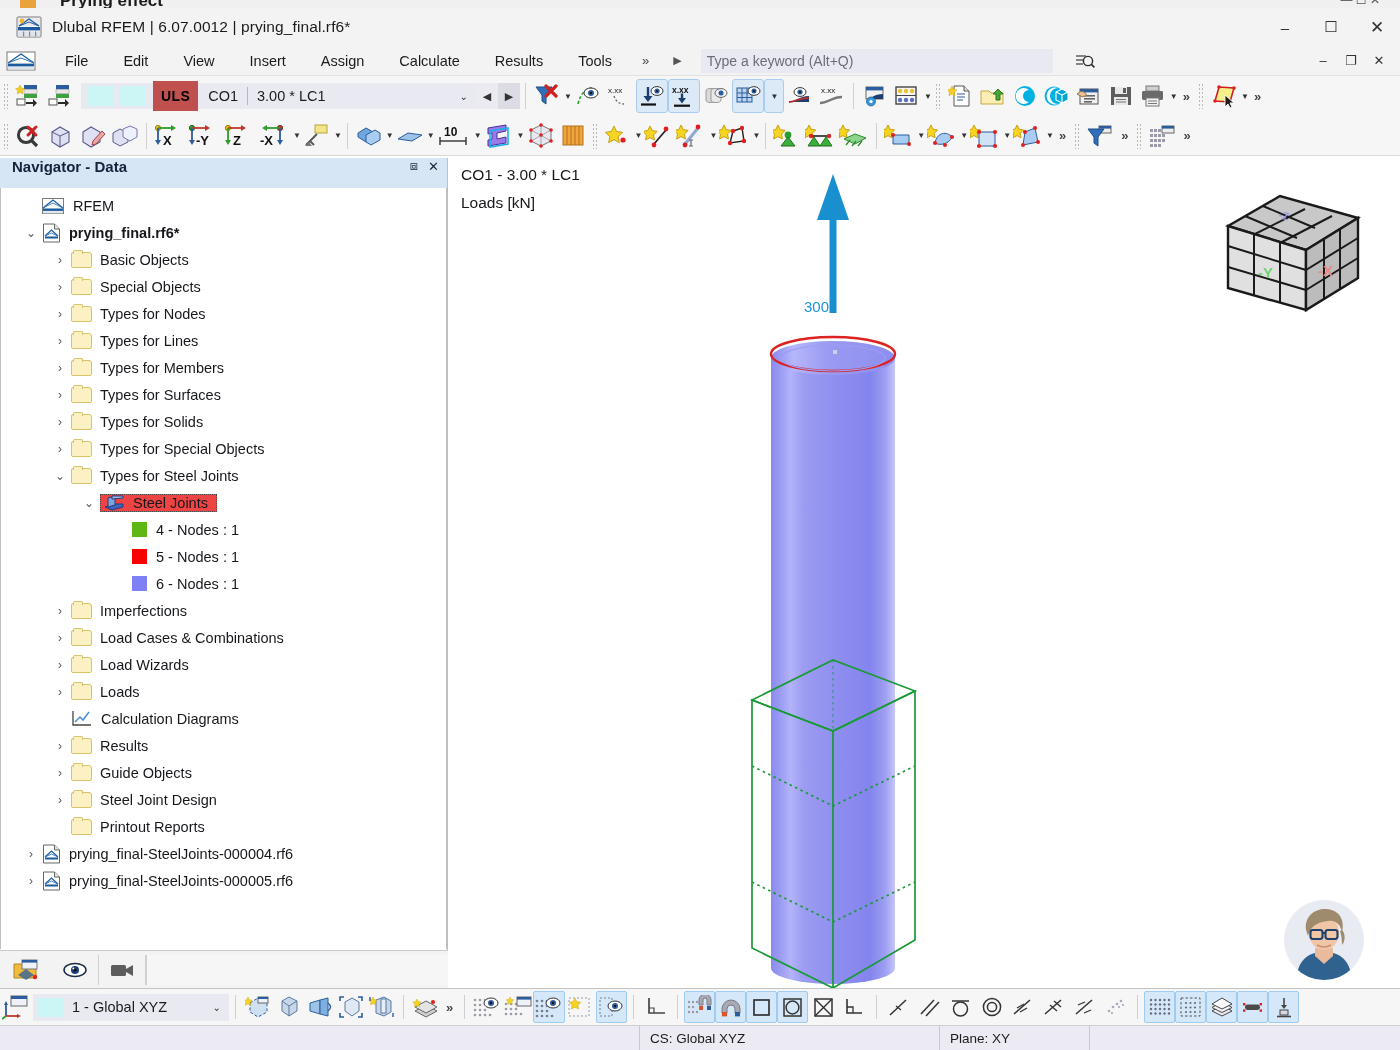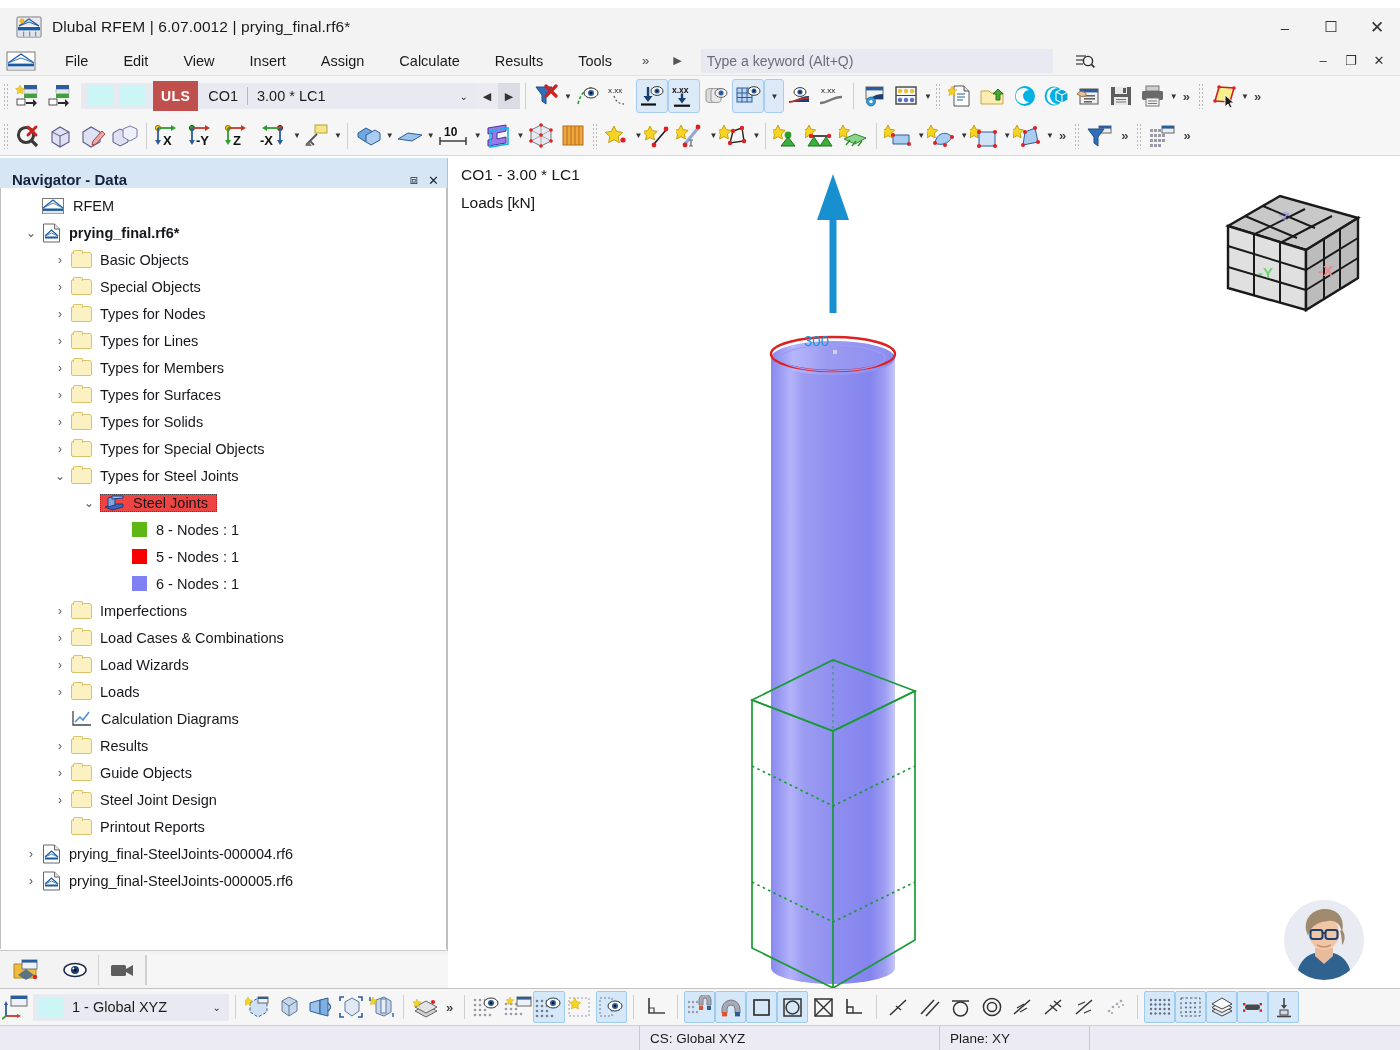--- a/index.html
+++ b/index.html
@@ -88,40 +88,40 @@
   .chevrons { font-size: 13px; color: #444; padding: 0 5px; font-weight: bold; }
 
   
   .lc-box {
     height: 26px; background: #e9e9f2; display: flex; align-items: center;
     margin-left: 4px; flex: 0 0 auto; width: 395px;
   }
   .lc-swatch { width: 26px; height: 20px; background: #ccf5f5; margin-left: 6px; }
   .lc-swatch2 { width: 26px; height: 20px; background: #ccf5f5; margin-left: 6px; }
   .uls-badge {
-    background: #c0504d; color: #ffffff; font-size: 14px; font-weight: bold;
+    background: #c0504d; color: #000000; font-size: 14px; font-weight: bold;
     padding: 7px 8px; margin-left: 8px; letter-spacing: .4px;
   }
   .lc-co { font-size: 14.5px; color: #1b1b1b; margin-left: 10px; }
   .lc-div { width: 1px; height: 18px; background: #b6b6c2; margin: 0 9px; }
   .lc-expr { font-size: 14.5px; color: #1b1b1b; }
   .lc-caret { margin-left: auto; margin-right: 8px; font-size: 10px; color: #333; }
   .nav-arrow {
     width: 22px; height: 26px; display: flex; align-items: center; justify-content: center;
     font-size: 11px; color: #333; background: #eaeaf0;
   }
   .nav-arrow.dark { background: #dcdce4; }
 
   
   .navigator {
     position: absolute; left: 0; top: 158px; width: 448px; height: 830px;
     background: #ffffff; border-right: 1px solid #bfbfbf;
   }
   .nav-header {
-    height: 30px; background: #d7e6f5; display: flex; align-items: flex-end;
+    height: 30px; background: #d7e6f5; display: flex; align-items: flex-start;
     padding: 0 8px 0 12px;
   }
   .nav-title { font-size: 15px; font-weight: bold; color: #14233a; }
   .nav-hdr-btns { margin-left: auto; display: flex; gap: 10px; align-items: center; }
   .nav-hdr-btn { font-size: 13px; color: #16243a; }
   .tree {
     height: 761px; overflow: hidden; padding-top: 4px; background: #fff;
     border-left: 1px solid #bfbfbf; border-right: 1px solid #bfbfbf;
   }
   .tree-row {
@@ -218,20 +218,25 @@
   .sb-cell.plane { width: 150px; }
   .sb-cell.tail { flex: 1; border-right: none; }
 
   svg { display: block; }
 </style>
 </head>
 <body>
 
 <div id="app">
 
+  <div class="behind-window">
+    <div class="behind-icon"></div>
+    <div class="behind-title">Prying effect</div>
+    <div class="behind-btns">— ☐ ✕</div>
+  </div>
 
   <div class="titlebar">
     <div class="title-logo">
       <svg width="26" height="22" viewBox="0 0 26 22">
         <rect x="1" y="1" width="24" height="20" rx="1" fill="#f5f5f5" stroke="#7b7b7b"></rect>
         <rect x="2" y="2" width="22" height="8" fill="#e8e8ee"></rect>
         <path d="M3 10 L13 3 L23 10" fill="none" stroke="#1b5a9e" stroke-width="1.2"></path>
         <path d="M3 10 L13 6 L23 10" fill="none" stroke="#1b5a9e" stroke-width="1"></path>
         <rect x="2" y="11" width="22" height="3.4" fill="#1b5a9e"></rect>
         <rect x="2" y="15.5" width="22" height="5" fill="#dfe4ec"></rect>
@@ -900,21 +905,21 @@
               </svg>
             </div>
             <span>Steel Joints</span>
           </div>
         </div>
         <div class="tree-row">
           <div style="width: 87px; flex: 0 0 auto;"></div>
           <div class="twisty empty">&nbsp;</div>
           <div class="row-label-wrap">
             <div class="swatch" style="background: rgb(93, 183, 21);"></div>
-            <span>8 - Nodes : 1</span>
+            <span>4 - Nodes : 1</span>
           </div>
         </div>
         <div class="tree-row">
           <div style="width: 87px; flex: 0 0 auto;"></div>
           <div class="twisty empty">&nbsp;</div>
           <div class="row-label-wrap">
             <div class="swatch" style="background: rgb(249, 0, 0);"></div>
             <span>5 - Nodes : 1</span>
           </div>
         </div>
@@ -1107,21 +1112,21 @@
         <path d="M384 573 L466 533 L466 782 L384 830"></path>
 
         <path d="M303 542 L384 502 L466 533 L384 573 Z"></path>
 
         <path d="M303 608 L384 648 L466 608" stroke-dasharray="2.5 3.5"></path>
         <path d="M303 724 L384 764 L466 724" stroke-dasharray="2.5 3.5"></path>
         <path d="M384 502 L384 573" stroke-dasharray="2.5 3.5" opacity=".5"></path>
       </g>
     </svg>
 
-    <div class="load-value" style="left:355px; top:140px;margin-top:34px;">300</div>
+    <div class="load-value" style="left:355px; top:140px;">300</div>
 
     <div style="position:absolute; right:32px; top:30px; width:150px; height:130px;">
       <svg width="150" height="130" viewBox="0 0 150 130">
 
         <g>
           <path d="M10 38 L62 8 L140 30 L88 62 Z" fill="#c8c8c8" stroke="#1a1a1a" stroke-width="2.4"></path>
           <path d="M27 28 L79 50" stroke="#1a1a1a" stroke-width="2"></path>
           <path d="M45 18 L97 40" stroke="#1a1a1a" stroke-width="2"></path>
           <path d="M35 47 L87 21" stroke="#1a1a1a" stroke-width="2"></path>
           <path d="M62 55 L114 28" stroke="#1a1a1a" stroke-width="2"></path>

